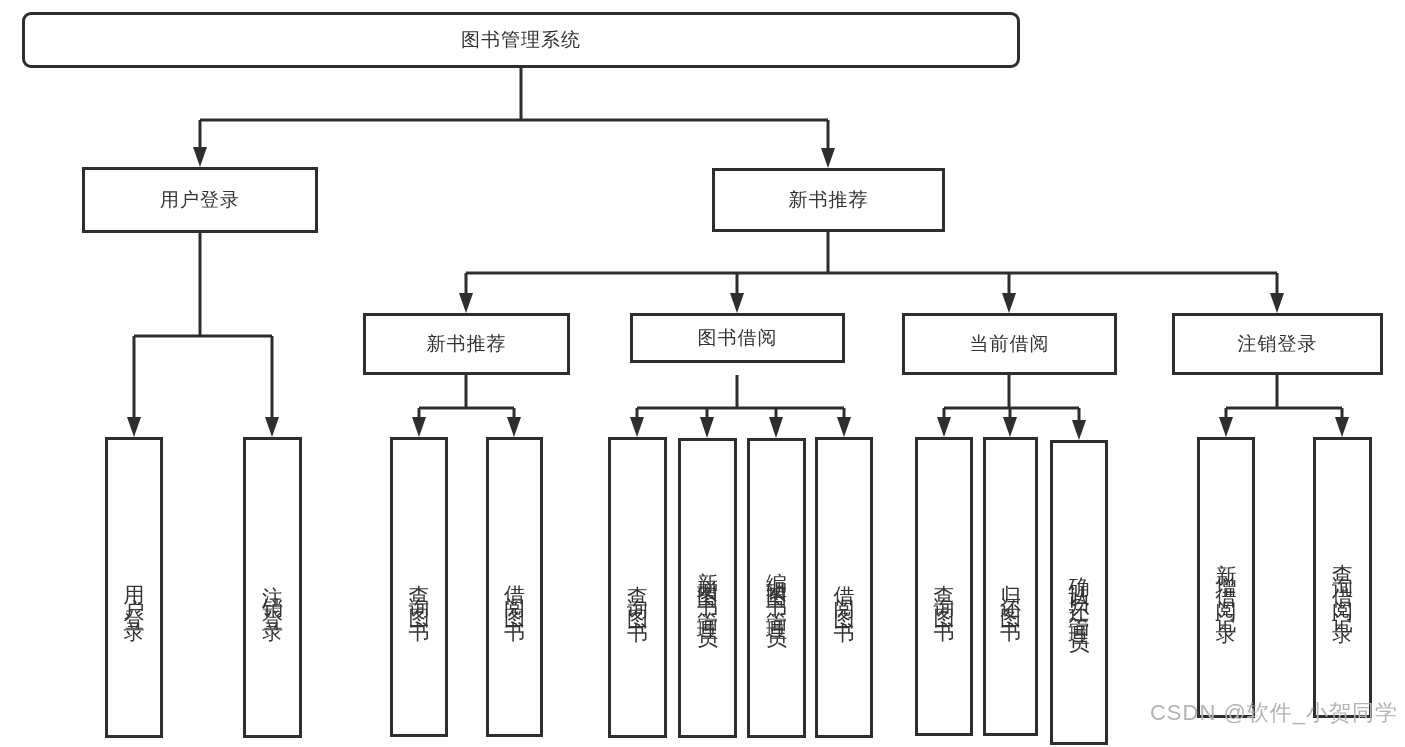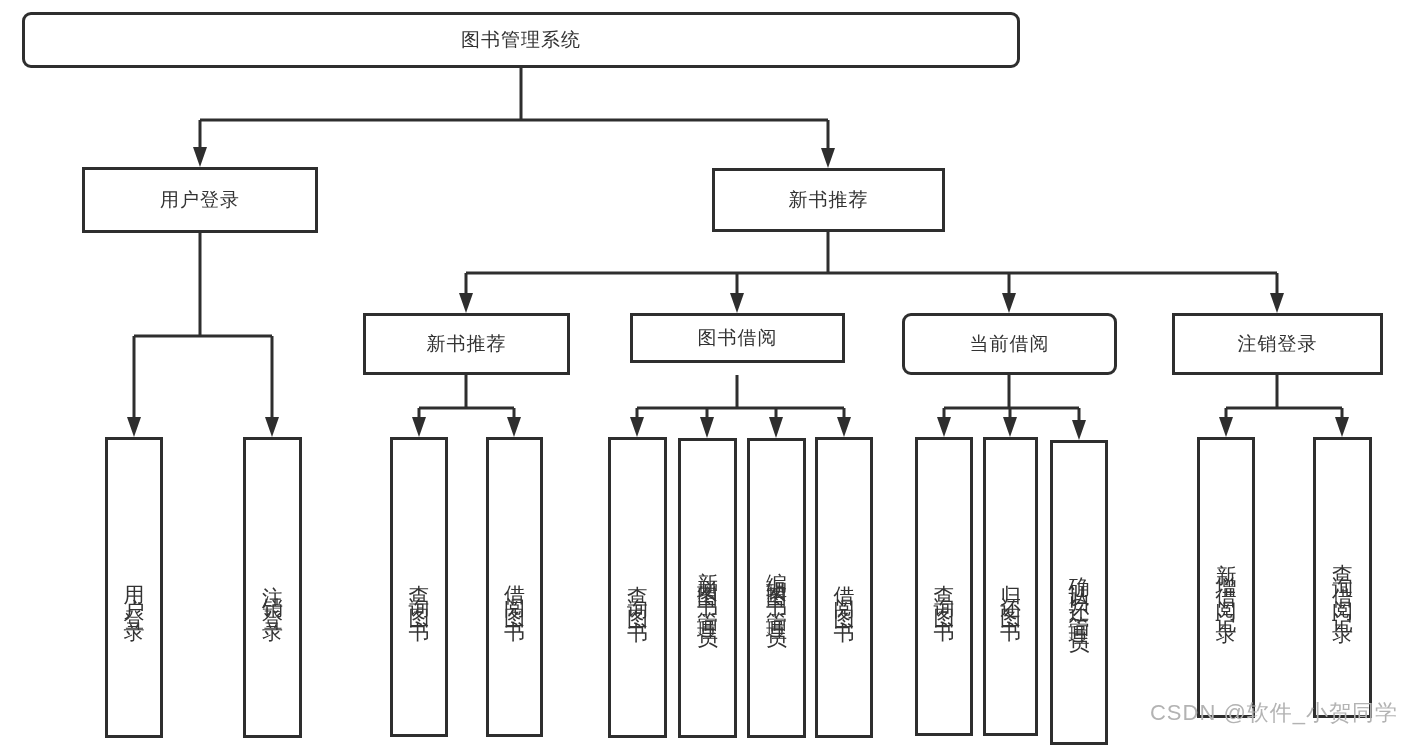--- a/index.html
+++ b/index.html
@@ -93,21 +93,21 @@
     <polygon class="arrow" points="1335,417 1349,417 1342,437"></polygon>
   </svg>
 
   <div class="node h-node" style="left:22px; top:12px; width:998px; height:56px;border-radius:9px;">图书管理系统</div>
 
   <div class="node h-node" style="left:82px; top:167px; width:236px; height:66px;">用户登录</div>
   <div class="node h-node" style="left:712px; top:168px; width:233px; height:64px;">新书推荐</div>
 
   <div class="node h-node" style="left:363px; top:313px; width:207px; height:62px;">新书推荐</div>
   <div class="node h-node" style="left:630px; top:313px; width:215px; height:50px;text-align:center;">图书借阅</div>
-  <div class="node h-node" style="left:902px; top:313px; width:215px; height:62px;border-radius:9px;">当前借阅</div>
+  <div class="node h-node" style="left:902px; top:313px; width:215px; height:62px;">当前借阅</div>
   <div class="node h-node" style="left:1172px; top:313px; width:211px; height:62px;">注销登录</div>
 
   <div class="node v-node" style="left:105px; top:437px; width:58px; height:301px;">用户登录</div>
   <div class="node v-node" style="left:243px; top:437px; width:59px; height:301px;">注销登录</div>
 
   <div class="node v-node" style="left:390px; top:437px; width:58px; height:300px;">查询图书</div>
   <div class="node v-node" style="left:486px; top:437px; width:57px; height:300px;">借阅图书</div>
 
   <div class="node v-node" style="left:608px; top:437px; width:59px; height:301px;">查询图书</div>
   <div class="node v-node tight" style="left:678px; top:438px; width:59px; height:300px;">新增图书（管理员）</div>

